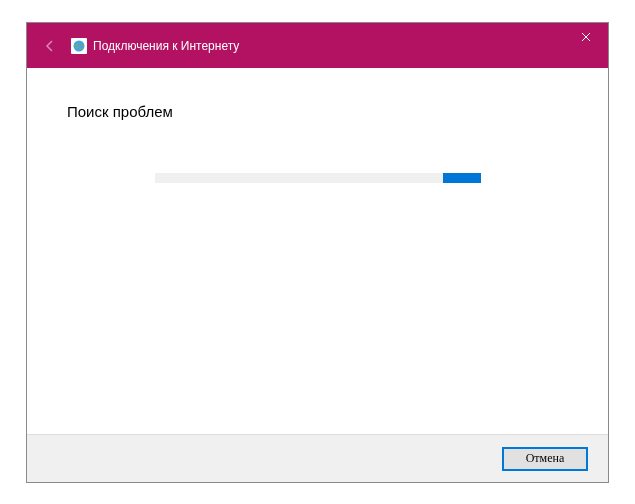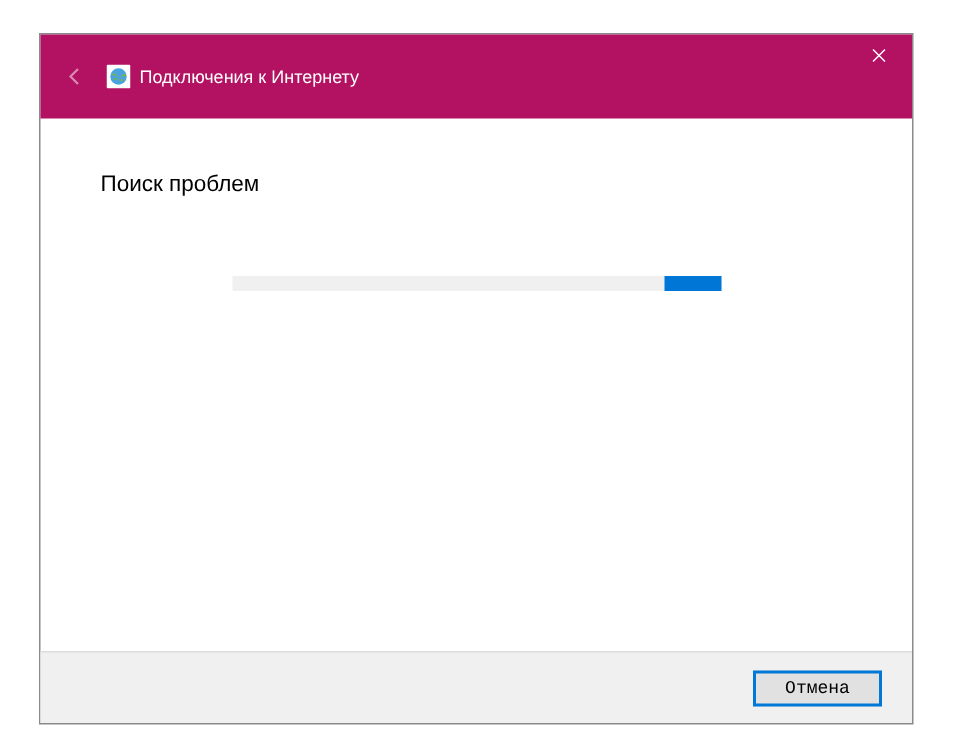--- a/index.html
+++ b/index.html
@@ -20,21 +20,21 @@
       left: 26px;
       top: 22px;
       width: 583px;
       height: 461px;
       border: 1px solid #8a8a8a;
       background: #ffffff;
       display: flex;
       flex-direction: column;
     }
     .titlebar {
-      height: 56px;
+      height: 45px;
       background: #b31162;
       display: flex;
       align-items: center;
       position: relative;
       padding-left: 12px;
     }
     .back-arrow {
       width: 22px;
       height: 22px;
       display: flex;
@@ -107,21 +107,21 @@
       align-items: center;
       justify-content: flex-end;
       padding-right: 20px;
     }
     .btn {
       min-width: 86px;
       height: 24px;
       background: #e1e1e1;
       border: 2px solid #0078d7;
       font-size: 12px;
-      font-family: Liberation Mono, monospace;
+      font-family: Liberation Serif, serif;
       cursor: pointer;
       padding: 0 12px;
     }
   </style>
 </head>
 <body>
 
 <div class="window">
   <div class="titlebar">
     <div class="back-arrow">

